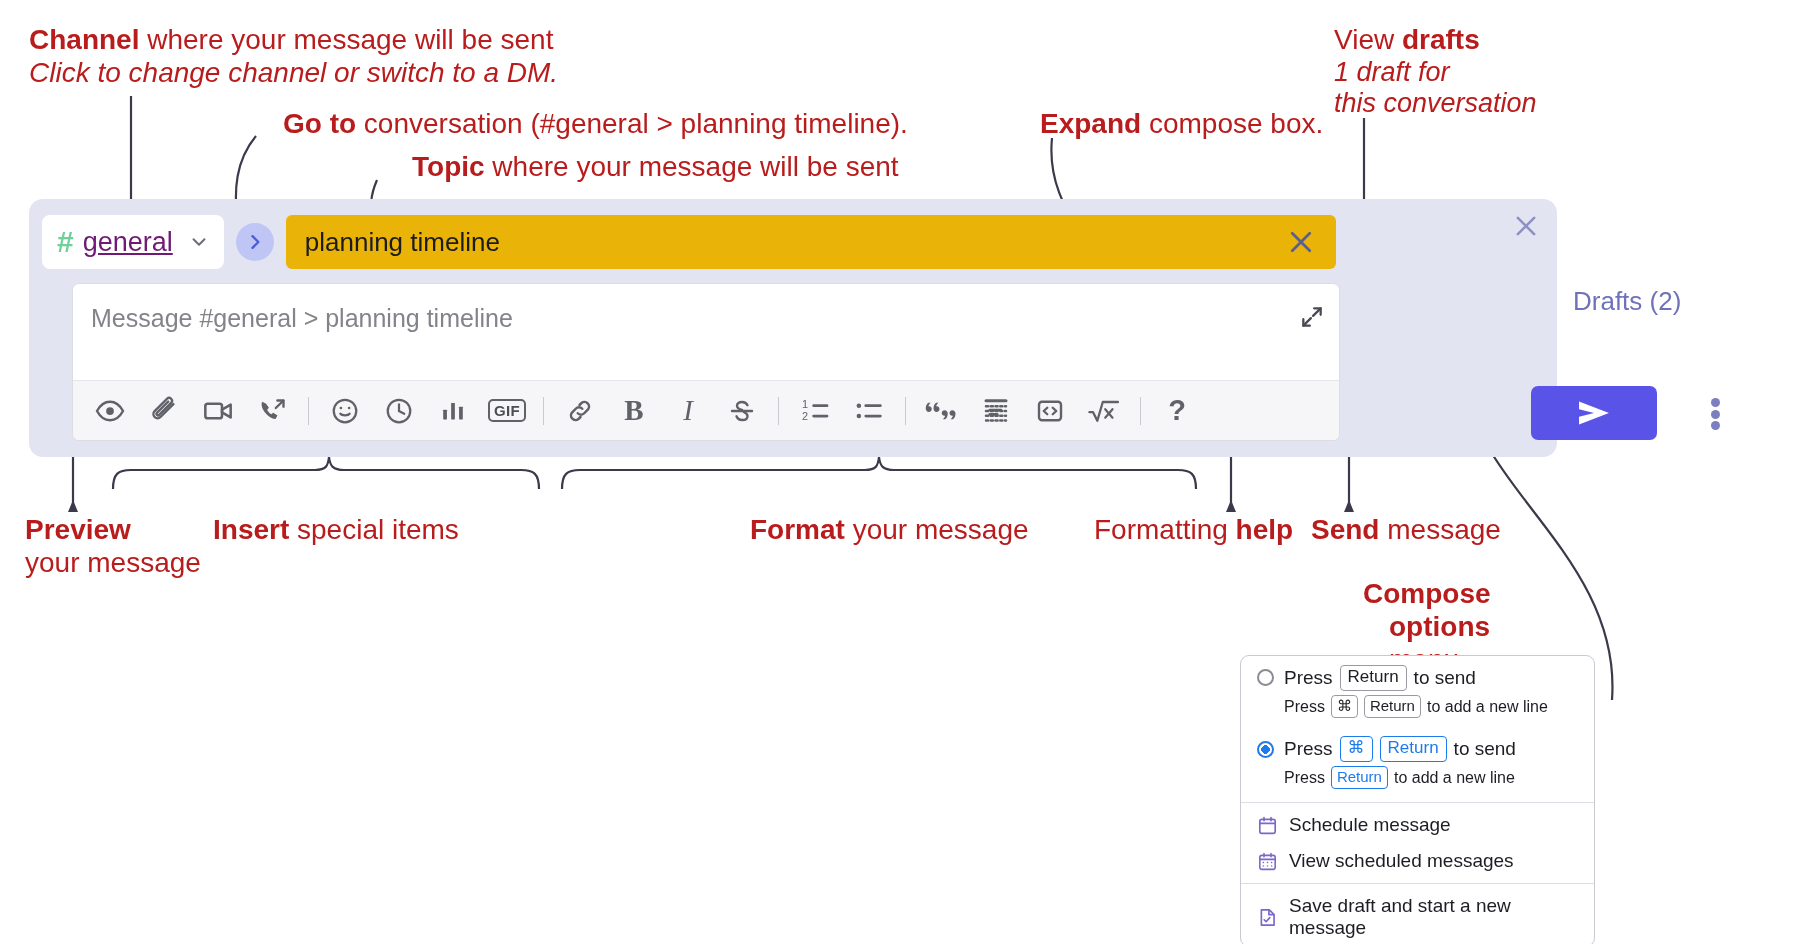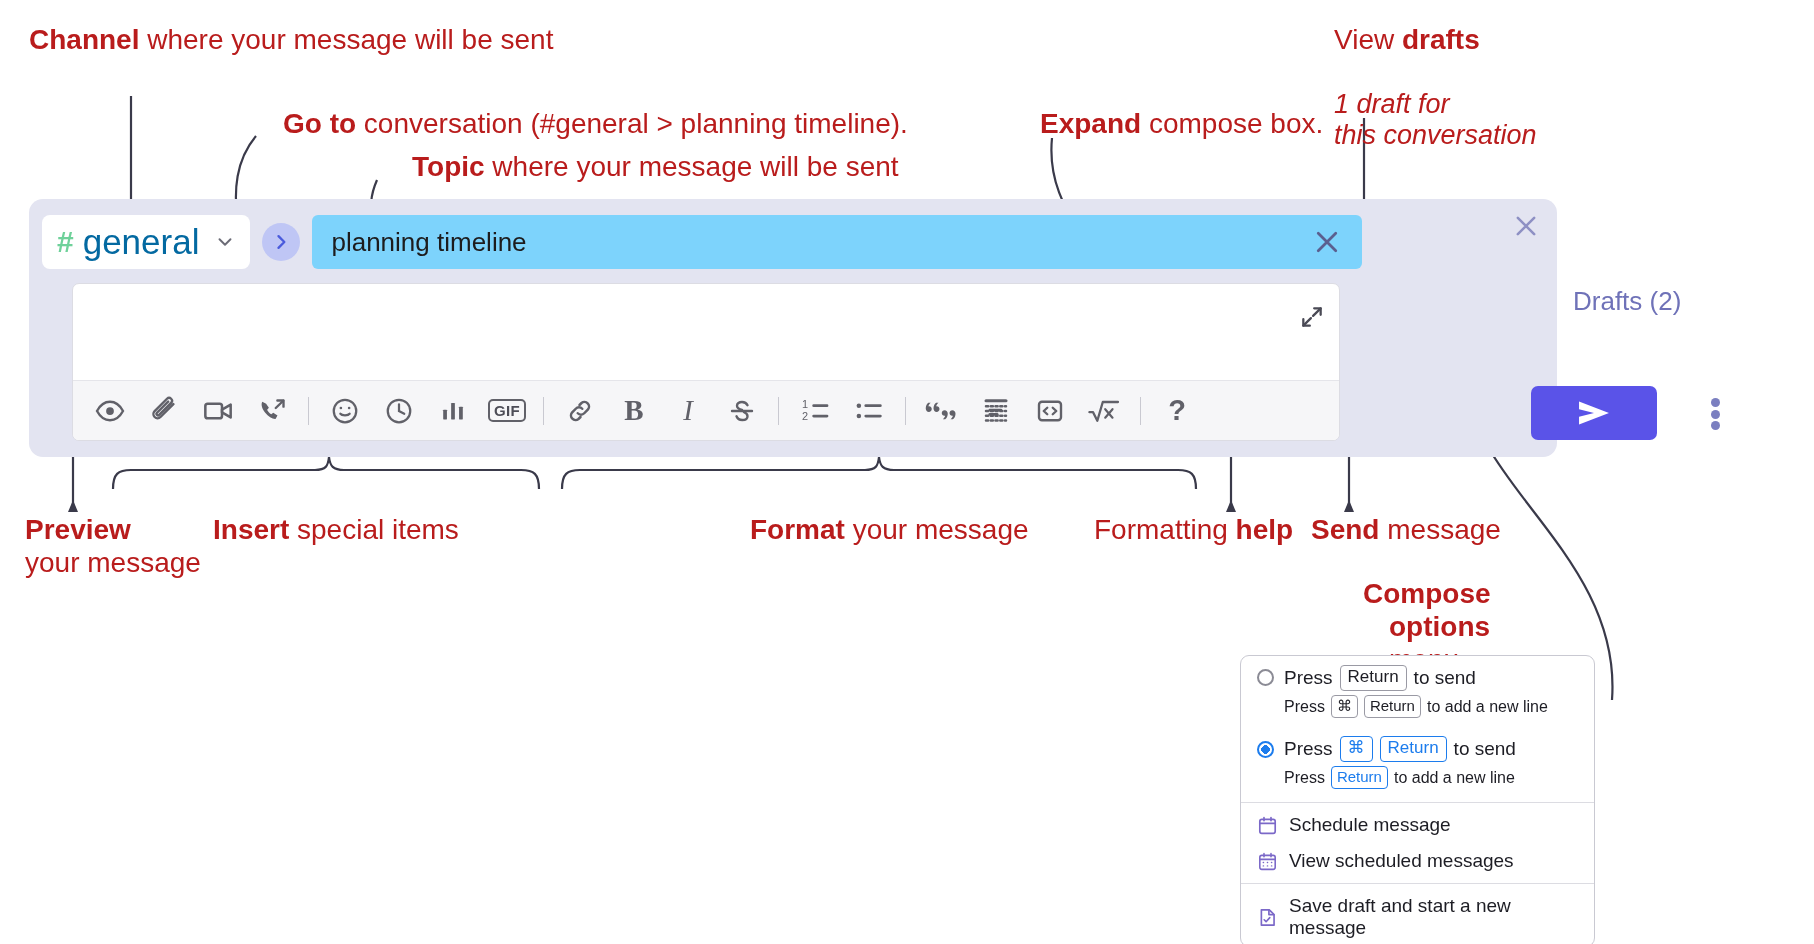--- a/index.html
+++ b/index.html
@@ -12,21 +12,21 @@
     position:relative;
     overflow:hidden;
   }
   .stage { position:absolute; inset:0; }
 
   
   .anno { position:absolute; color:#b91c1c; line-height:1.26; white-space:nowrap; }
   .anno b { font-weight:700; }
   .anno i { font-style:italic; }
   .a-28 { font-size:28px; }
-  .a-27 { font-size:27px;margin-top:32px; }
+  .a-27 { font-size:27px; }
 
   
   .connectors { position:absolute; inset:0; pointer-events:none; }
 
   
   #compose-panel {
     position:absolute; left:29px; top:199px; width:1528px; height:258px;
     background:#e3e4f1; border-radius:14px;
   }
   .panel-close {
@@ -36,31 +36,31 @@
   }
 
   
   .hdr-row { position:absolute; left:13px; top:16px; display:flex; align-items:center; gap:0; }
   .channel-pill {
     height:54px; min-width:172px; background:#ffffff; border-radius:8px;
     display:flex; align-items:center; padding:0 14px 0 15px; gap:9px;
     cursor:pointer;
   }
   .hash { color:#6fd19a; font-size:30px; font-weight:700; line-height:1; }
-  .channel-name { font-size:35px; color:#0369a1; }
+  .channel-name { font-size:27px; color:#701a75;text-decoration:underline; }
   .chev { margin-left:6px; color:#6b6b76; display:flex; }
 
   .go-btn {
     width:38px; height:38px; border-radius:50%; background:#bfc6f5;
     display:flex; align-items:center; justify-content:center;
     margin:0 12px; cursor:pointer; color:#4a5bdc;
   }
 
   .topic-field {
-    height:54px; width:1050px; background:#7dd3fc; border-radius:6px;
+    height:54px; width:1050px; background:#eab308; border-radius:6px;
     display:flex; align-items:center; padding:0 16px 0 19px;
     position:relative;
   }
   .topic-val { font-size:26px; color:#1d1c1d; flex:1; }
   .topic-clear { color:#5b5f8f; display:flex; cursor:pointer; padding-right:4px; }
 
   
   .msg-box {
     position:absolute; left:43px; top:84px; width:1268px; height:158px;
     background:#ffffff; border:1px solid #dcdce3; border-radius:7px;
@@ -170,20 +170,23 @@
       <polygon points="1364,284 1359,272 1369,272"></polygon>
       <polygon points="73,500 68,512 78,512"></polygon>
       <polygon points="1231,500 1226,512 1236,512"></polygon>
       <polygon points="1349,500 1344,512 1354,512"></polygon>
     </g>
   </svg>
 
   <div class="anno a-28" style="left:29px; top:22px;">
     <span><b>Channel</b><span> where your message will be sent</span></span>
   </div>
+  <div class="anno a-28" style="left:29px; top:55px;">
+    <i>Click to change channel or switch to a DM.</i>
+  </div>
 
   <div class="anno a-28" style="left:283px; top:106px;">
     <b>Go to</b><span> conversation (#general &gt; planning timeline).</span>
   </div>
 
   <div class="anno a-28" style="left:412px; top:149px;">
     <b>Topic</b><span> where your message will be sent</span>
   </div>
 
   <div class="anno a-28" style="left:1040px; top:106px;">
@@ -229,20 +232,21 @@
         <span class="topic-val">planning timeline</span>
         <span class="topic-clear">
           <svg width="30" height="30" viewBox="0 0 24 24" fill="none" stroke="currentColor" stroke-width="2.2" stroke-linecap="round">
               <path d="M5 5 L19 19 M19 5 L5 19"></path>
             </svg>
         </span>
       </div>
     </div>
 
     <div class="msg-box">
+      <div class="msg-placeholder">Message #general &gt; planning timeline</div>
       <div class="expand-icon">
         <svg width="26" height="26" viewBox="0 0 24 24" fill="none" stroke="currentColor" stroke-width="2.1" stroke-linecap="round" stroke-linejoin="round">
           <path d="M14 4 L20 4 L20 10"></path>
             <path d="M20 4 L13 11"></path>
           <path d="M10 20 L4 20 L4 14"></path>
             <path d="M4 20 L11 13"></path>
         </svg>
       </div>
 
       <div class="toolbar">

